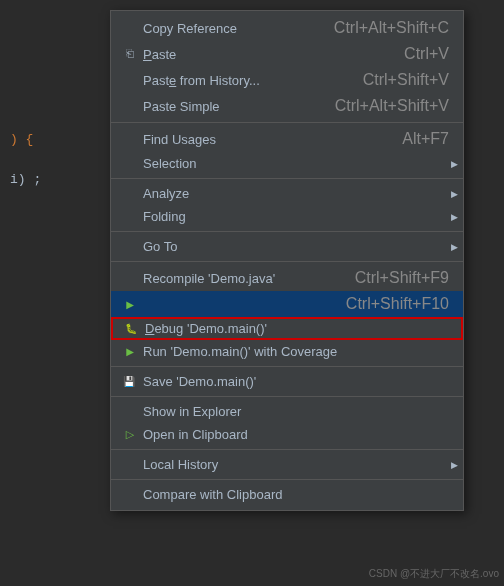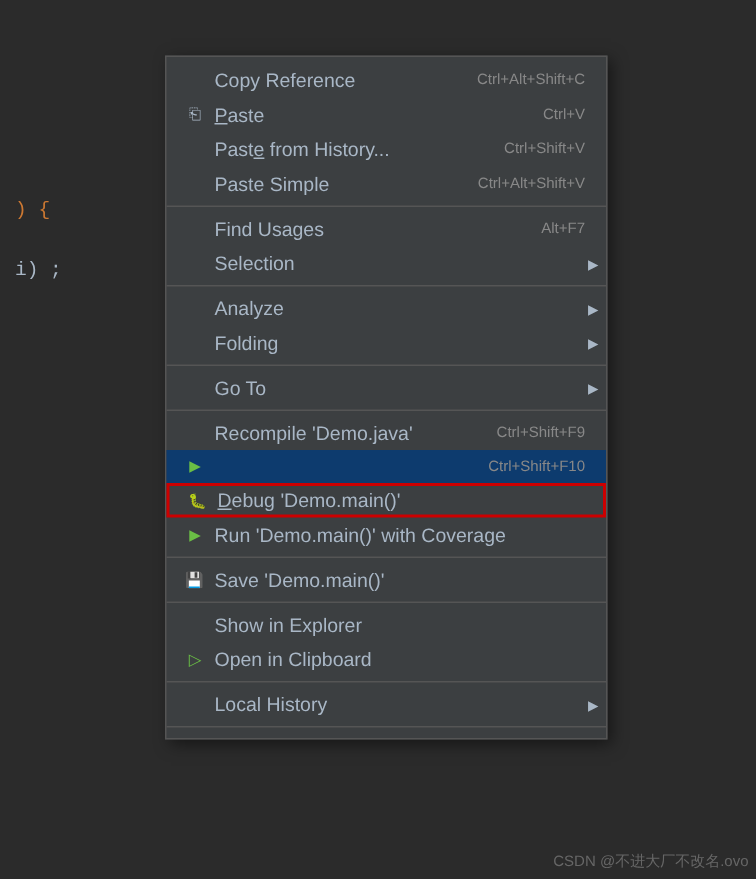--- a/index.html
+++ b/index.html
@@ -38,27 +38,26 @@
     }
 
     .code-line {
       color: #cc7832;
     }
 
     .context-menu {
       position: absolute;
       top: 10px;
       left: 110px;
-      width: 295px;
+      width: 354px;
       background: #3c3f41;
       border: 1px solid #555;
       box-shadow: 3px 3px 10px rgba(0,0,0,0.5);
       z-index: 10;
       padding: 4px 0;
-      margin-top: 27px;
     }
 
     .menu-item {
       display: flex;
       align-items: center;
       justify-content: space-between;
       padding: 4px 14px 4px 10px;
       color: #a9b7c6;
       cursor: pointer;
       min-height: 22px;
@@ -73,21 +72,21 @@
       right: 5px;
     }
 
     .menu-item .label {
       flex: 1;
       white-space: nowrap;
     }
 
     .menu-item .shortcut {
       color: #888;
-      font-size: 10px;
+      font-size: 16px;
       margin-left: 20px;
       white-space: nowrap;
     }
 
     .menu-item .icon {
       width: 18px;
       margin-right: 4px;
       display: inline-flex;
       align-items: center;
       justify-content: center;
@@ -260,16 +259,20 @@
 
   <div class="menu-separator"></div>
 
   <div class="menu-item has-submenu">
     <span class="icon"></span>
     <span class="label">Local History</span>
   </div>
 
   <div class="menu-separator"></div>
 
+  <div class="menu-item">
+    <span class="icon"></span>
+    <span class="label">Compare with Clipboard</span>
+  </div>
 
 </div>
 
 <div class="watermark">CSDN @不进大厂不改名.ovo</div>
 
 </body></html>

